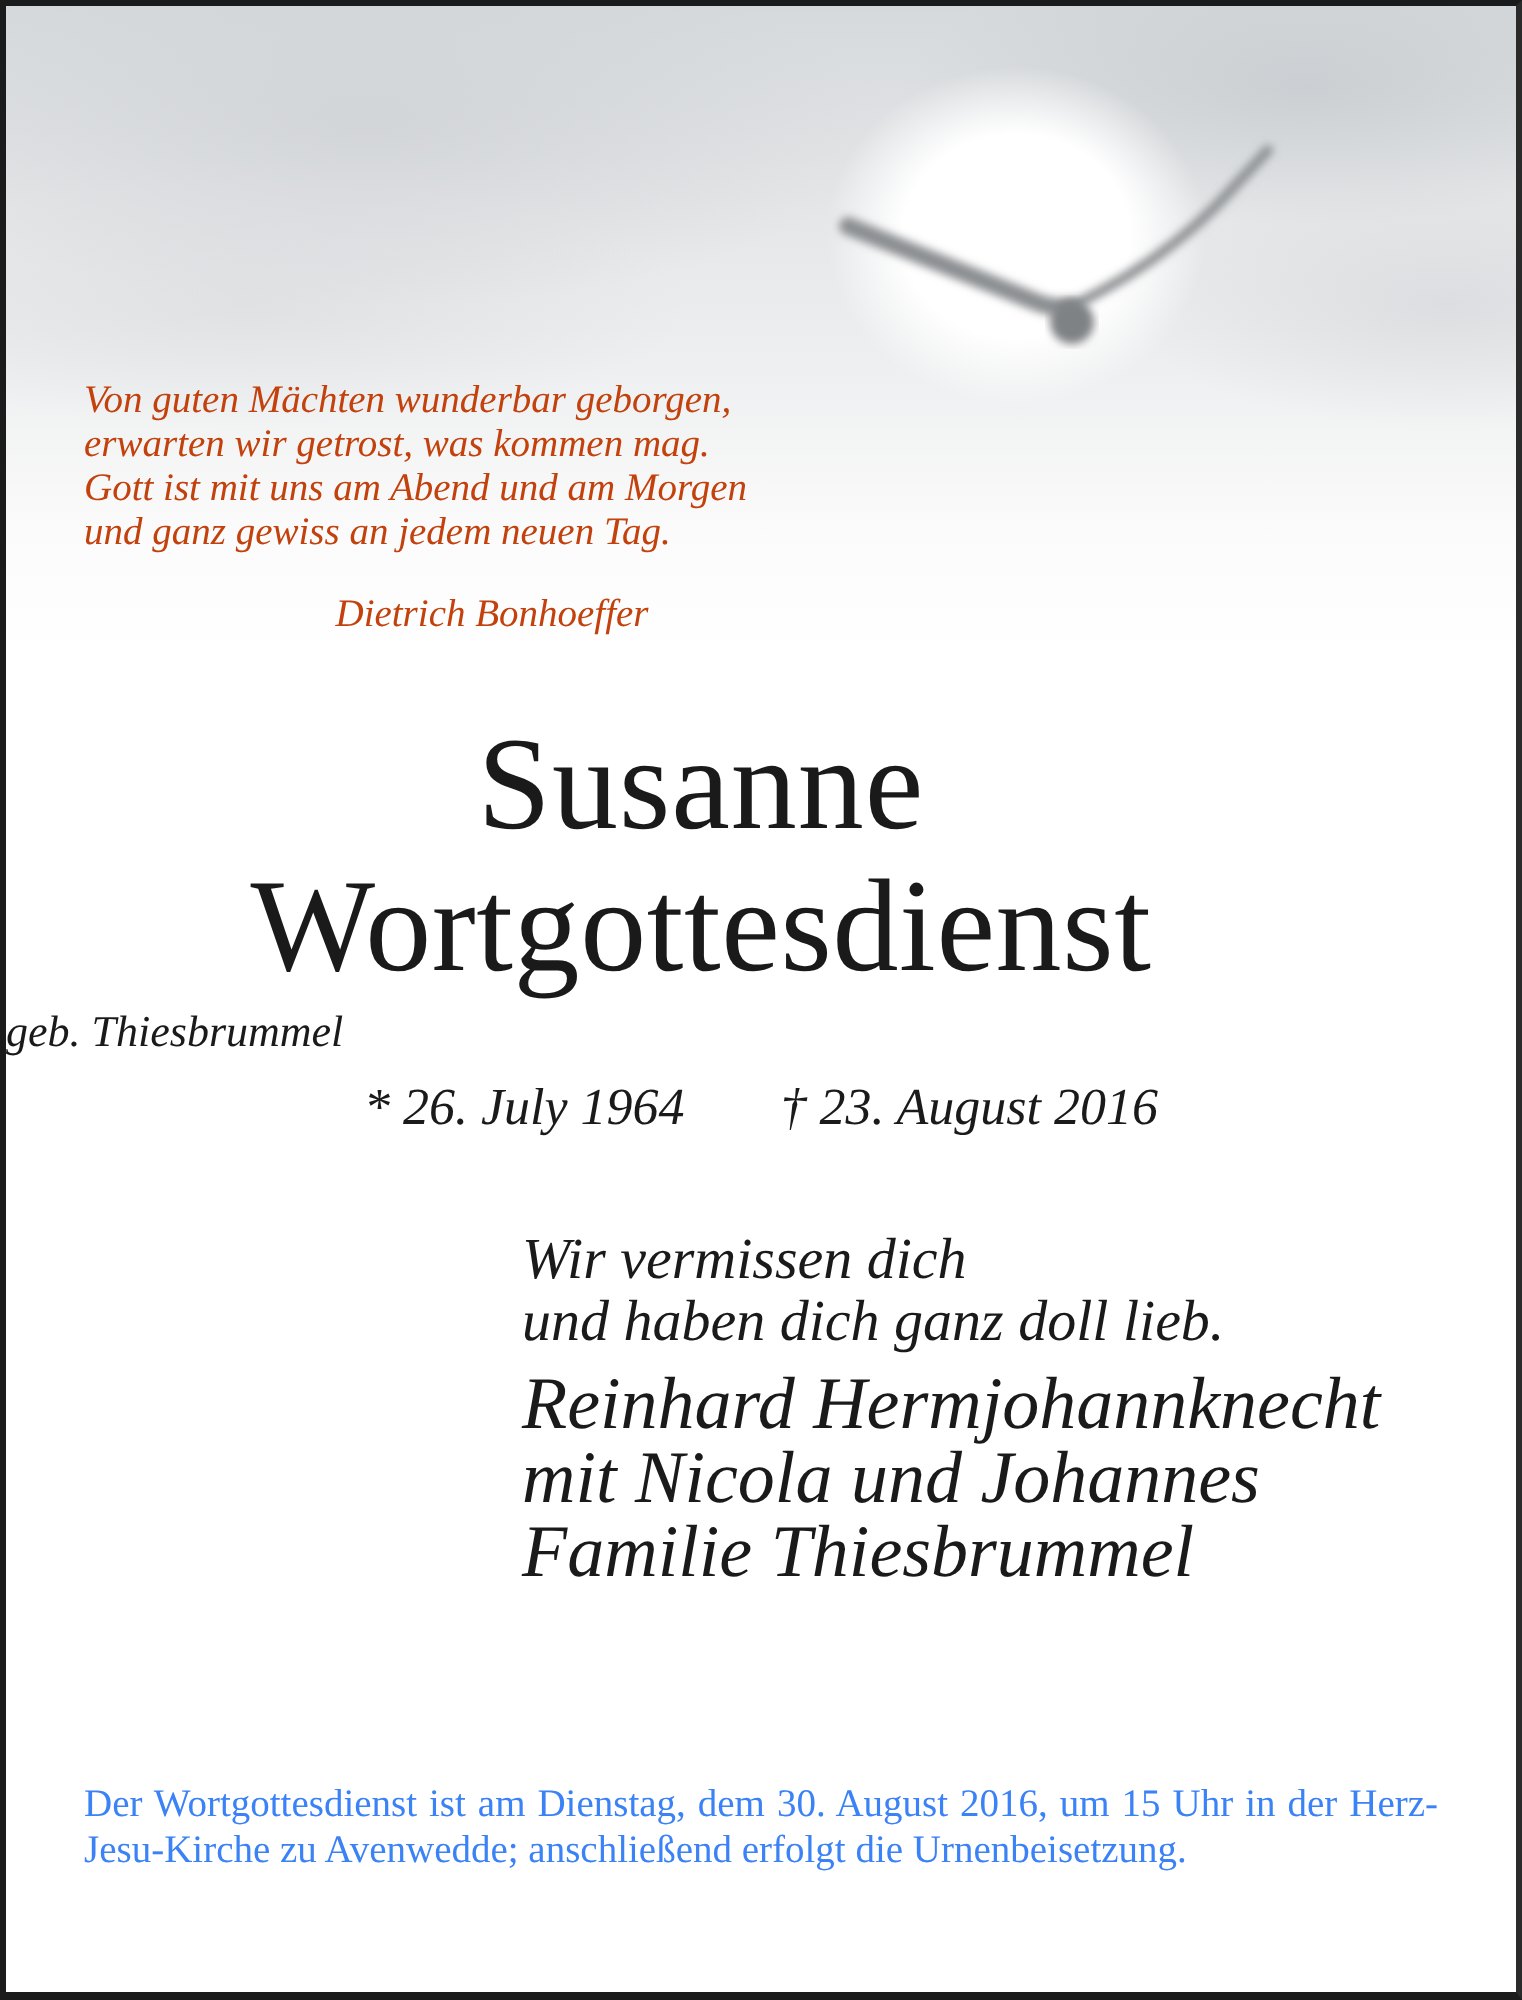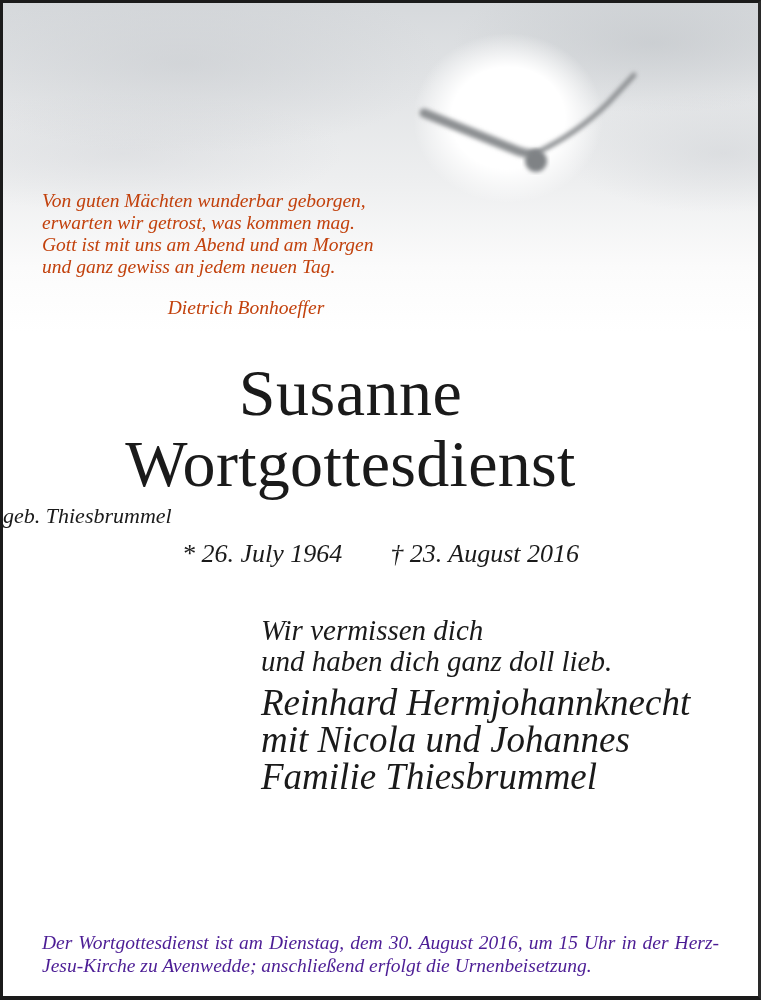--- a/index.html
+++ b/index.html
@@ -51,24 +51,23 @@
     }
     .dates .gap { display: inline-block; width: 48px; }
     .mourners {
       position: absolute; left: 258px; top: 612px; font-style: italic;
     }
     .mourners .msg { display: block; font-size: 29px; line-height: 31px; white-space: nowrap; }
     .mourners .names { margin-top: 7px; }
     .mourners .mname { display: block; font-size: 37px; line-height: 37px; white-space: nowrap; font-style: italic; }
     .service {
       position: absolute; left: 39px; top: 888px; width: 677px;
-      font-style: italic; font-size: 19.5px; line-height: 23px;
+      font-size: 19.5px; line-height: 23px;
       text-align: justify; text-align-last: left;
-      color: #4c1d95;
-      margin-top: 40px;
+      color: #3b82f6;
     }
   </style>
 </head>
 <body>
 
 <div class="frame">
 
   <div class="sky">
     <svg class="bird" viewBox="0 0 240 120" xmlns="http://www.w3.org/2000/svg">
       <defs>

